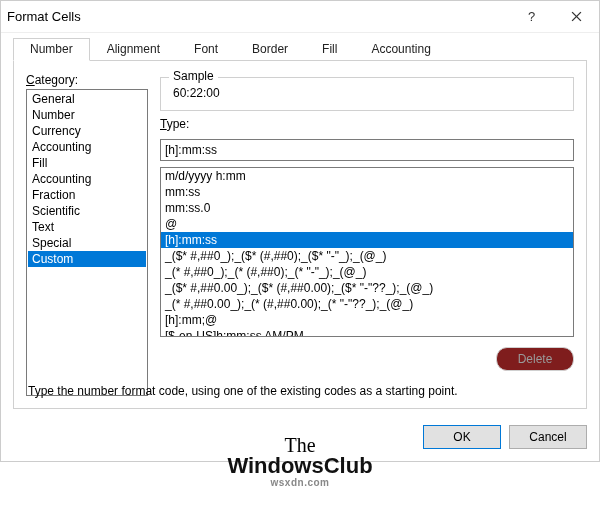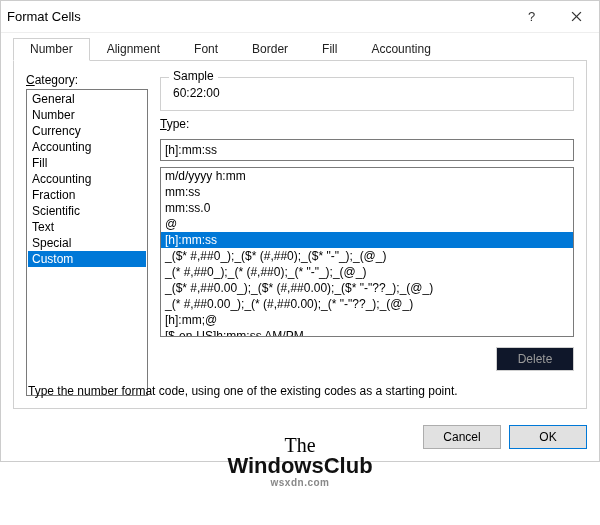--- a/index.html
+++ b/index.html
@@ -99,21 +99,21 @@
   .type-list .titem { padding:1px 4px; white-space: nowrap; font-size:12px;}
   .type-list .titem.selected { background:#0078d7; color:#fff;}
   .delete-row { display:flex; justify-content:flex-end; margin-top:4px;}
   .btn {
     min-width: 78px;
     padding: 4px 12px;
     border: 1px solid #adadad;
     background: #e1e1e1;
     text-align:center;
   }
-  .btn.disabled { color:#9a9a9a; background:#0f172a; border-color:#d0d0d0;}
+  .btn.disabled { color:#9a9a9a; background:#7f1d1d; border-color:#d0d0d0;border-radius:11px;}
   .btn.primary { border-color:#0078d7; background:#e1e1e1;}
   .hint { padding: 10px 2px 2px 2px; }
   .buttons {
     display:flex; justify-content:flex-end; gap:8px;
     padding: 8px 12px 12px 12px;
     border-top: 0;
   }
   .watermark {
     position:absolute;
     left: 170px;
@@ -194,22 +194,22 @@
         <div class="delete-row">
           <div class="btn disabled">Delete</div>
         </div>
       </div>
 
       <div class="hint" style="position:absolute; left:12px; bottom:8px; right:12px;">Type the number format code, using one of the existing codes as a starting point.</div>
     </div>
   </div>
 
   <div class="buttons">
+    <div class="btn primary">OK</div>
     <div class="btn">Cancel</div>
-    <div class="btn primary">OK</div>
   </div>
 </div>
 
 <div class="watermark">
   <div class="t1">The</div>
   <div class="t2">WindowsClub</div>
   <div class="sub">wsxdn.com</div>
 </div>
 
 </body></html>

